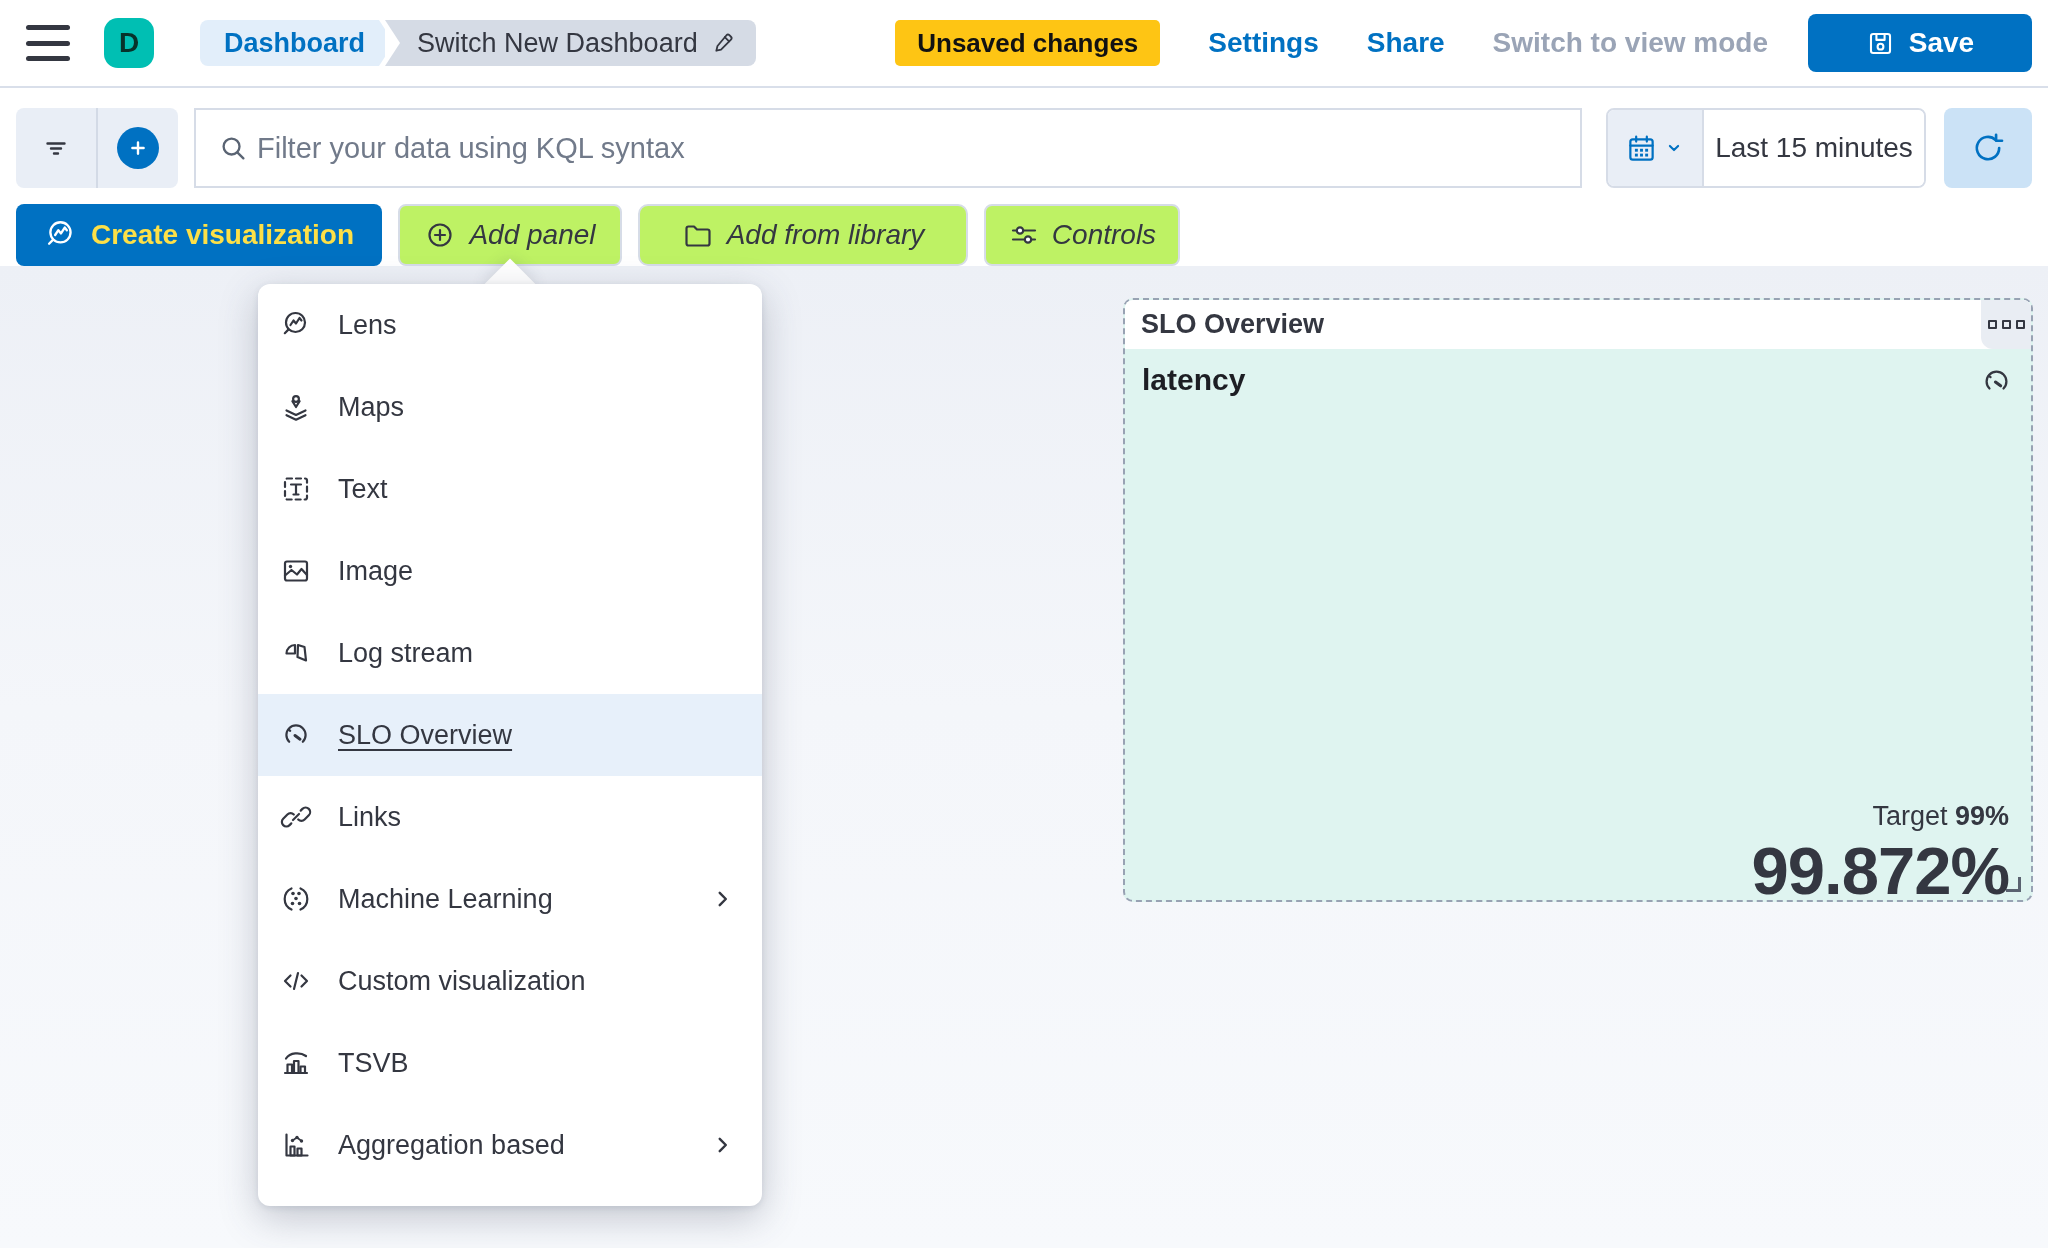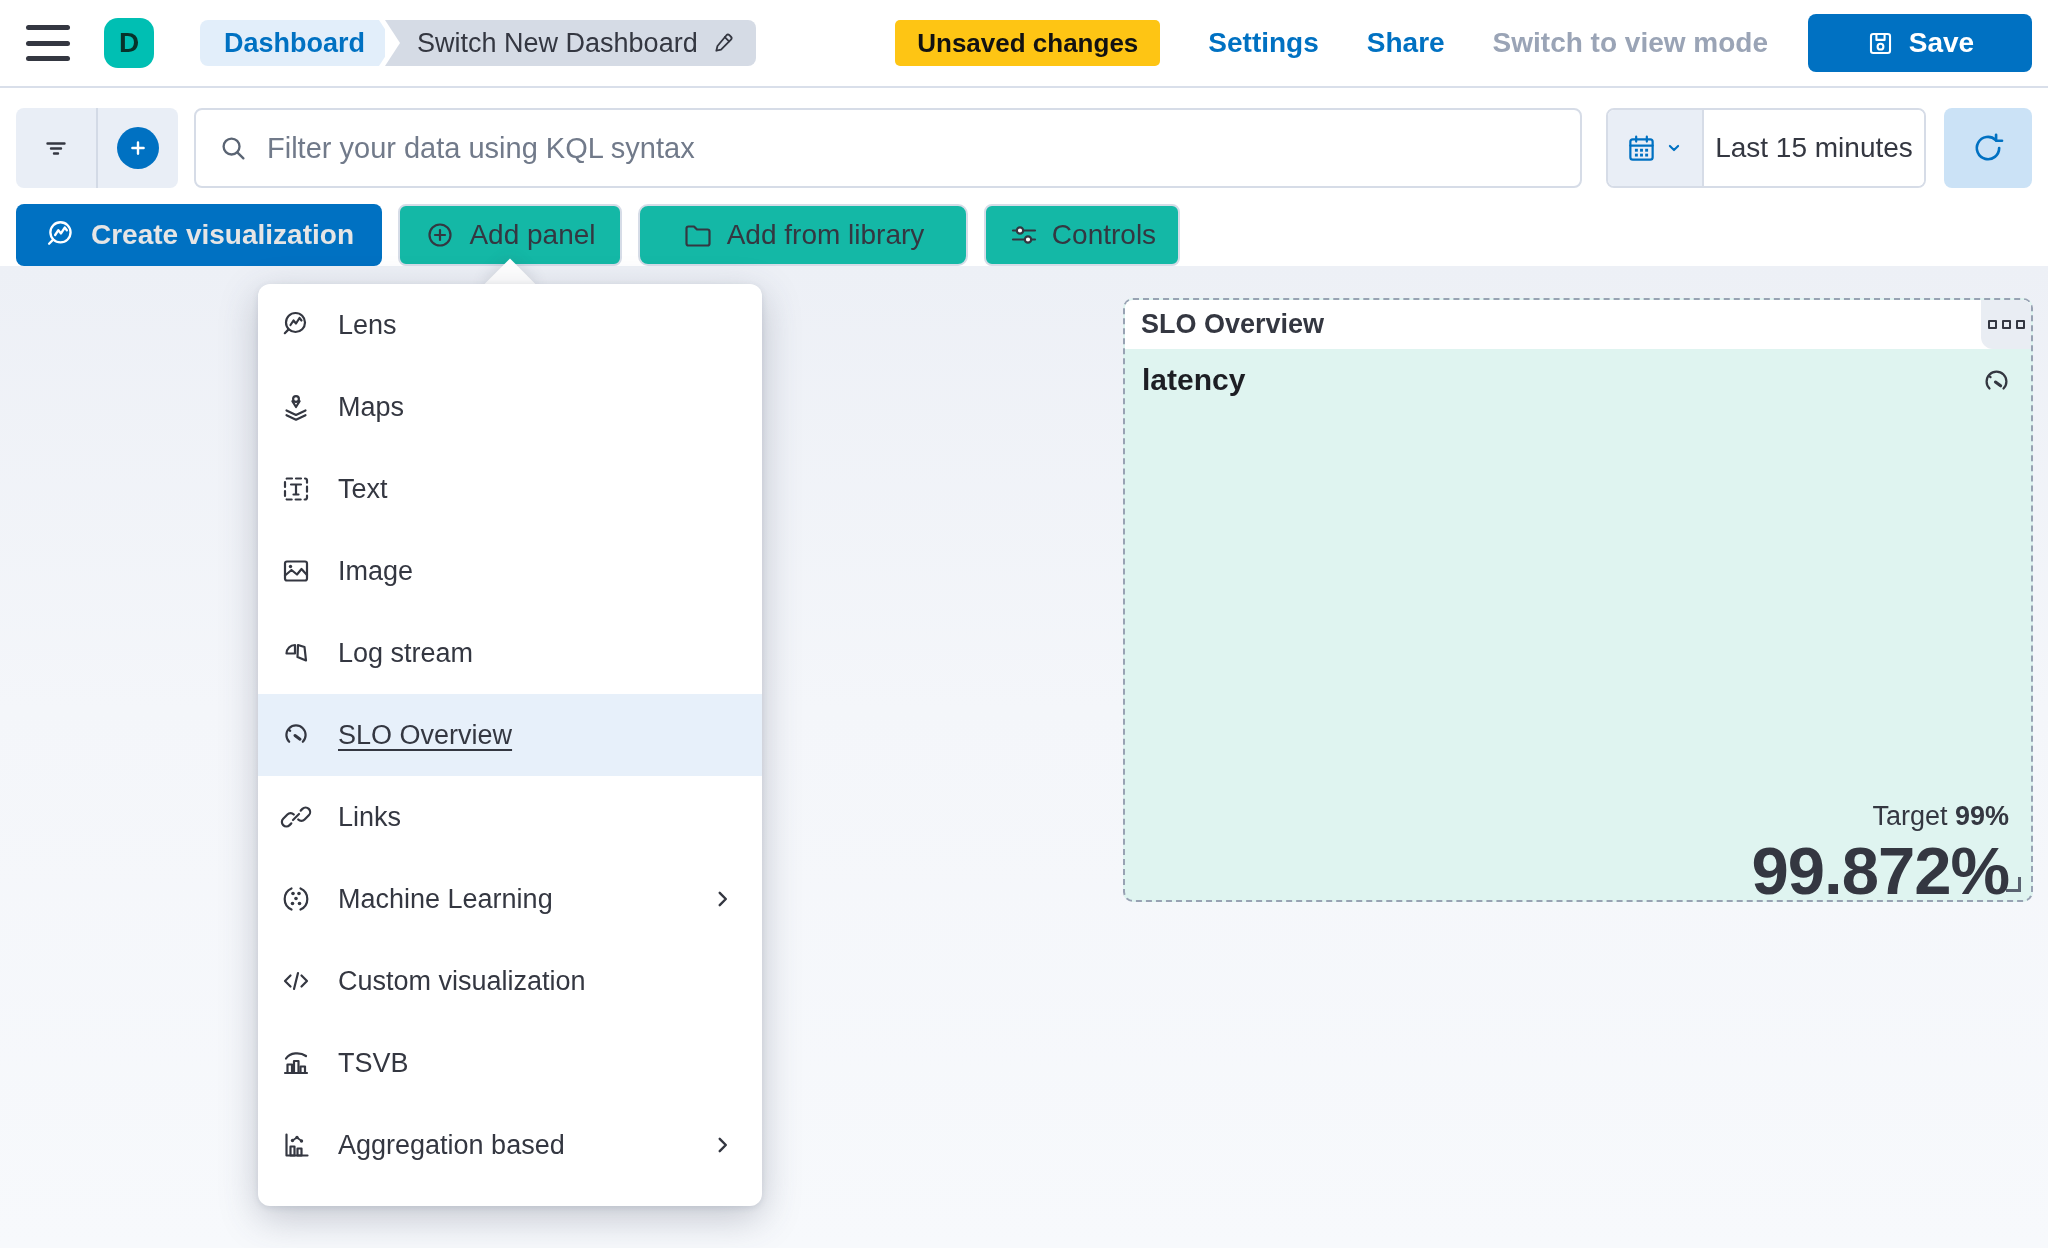--- a/index.html
+++ b/index.html
@@ -34,39 +34,39 @@
   .save-btn { margin-left:40px; width:224px; height:58px; background:#0071C2; border-radius:8px; border:none;
               color:#fff; font-size:28px; font-weight:600; font-family:inherit;
               display:flex; align-items:center; justify-content:center; gap:14px; cursor:pointer; }
 
   
   .row2 { position:absolute; top:108px; left:0; width:100%; height:80px; display:flex; padding:0 16px; }
   .filter-group { width:162px; height:80px; background:#E9EEF6; border-radius:8px; display:flex; overflow:hidden; flex:none; }
   .filter-group .seg { flex:1; display:flex; align-items:center; justify-content:center; cursor:pointer; }
   .filter-group .seg:first-child { border-right:2px solid #D3DAE6; }
   .plus-circle { width:42px; height:42px; border-radius:50%; background:#0071C2; display:flex; align-items:center; justify-content:center; }
-  .search-box { flex:1; height:80px; margin-left:16px; background:#fff; border:2px solid #D6DCE7; border-radius:8px;
-                display:flex; align-items:center; padding:0 22px; gap:18px; }
+  .search-box { flex:1; height:80px; margin-left:16px; background:#fff; border:2px solid #D6DCE7; border-radius:0;
+                display:flex; align-items:center; padding:0 22px; gap:8px; }
   .search-box input { border:none; outline:none; flex:1; font-size:29px; font-family:inherit; color:#343741; background:transparent; }
   .search-box input::placeholder { color:#717A8A; }
   .timepicker { width:320px; height:80px; margin-left:24px; border:2px solid #D6DCE7; border-radius:8px;
                 display:flex; overflow:hidden; flex:none; }
   .tp-cal { width:96px; background:#E9EEF6; border-right:2px solid #D6DCE7; display:flex; align-items:center;
             justify-content:center; gap:6px; color:#0071C2; cursor:pointer; }
   .tp-text { flex:1; background:#fff; display:flex; align-items:center; justify-content:center;
              font-size:28px; color:#343741; cursor:pointer; }
   .refresh-btn { width:88px; height:80px; margin-left:18px; background:#CBE2F6; border:none; border-radius:8px;
                  display:flex; align-items:center; justify-content:center; color:#0071C2; cursor:pointer; flex:none; }
 
   
   .row3 { position:absolute; top:204px; left:0; width:100%; height:62px; display:flex; padding:0 16px; gap:16px; }
   .btn { height:62px; border-radius:8px; display:flex; align-items:center; justify-content:center; gap:13px;
          font-size:28px; font-family:inherit; cursor:pointer; flex:none; }
-  .btn-primary { width:366px; background:#0071C2; border:none; color:#e5e5e5; font-weight:600; }
-  .btn-ghost { background:#14b8a6; border:2px solid #D6DCE7; color:#343741; font-weight:500; }
+  .btn-primary { width:366px; background:#0071C2; border:none; color:#fde047; font-weight:600; }
+  .btn-ghost { background:#bef264; border:2px solid #D6DCE7; color:#343741; font-weight:500;font-style:italic; }
   .btn-addpanel { width:224px; } .btn-library { width:330px;border-radius:10px; } .btn-controls { width:196px;gap:12px; }
 
   
   .content { position:absolute; top:266px; left:0; width:100%; height:982px;
              background:linear-gradient(180deg,#EDF0F6 0%,#F4F6FA 45%,#F7F9FC 100%); }
 
   
   .caret { position:absolute; left:492px; top:266px; width:36px; height:36px; background:#fff;
            transform:rotate(45deg); box-shadow:0 0 16px rgba(60,70,95,0.18); z-index:3; }
   .menu { position:absolute; left:258px; top:284px; width:504px; background:#fff; border-radius:12px;

